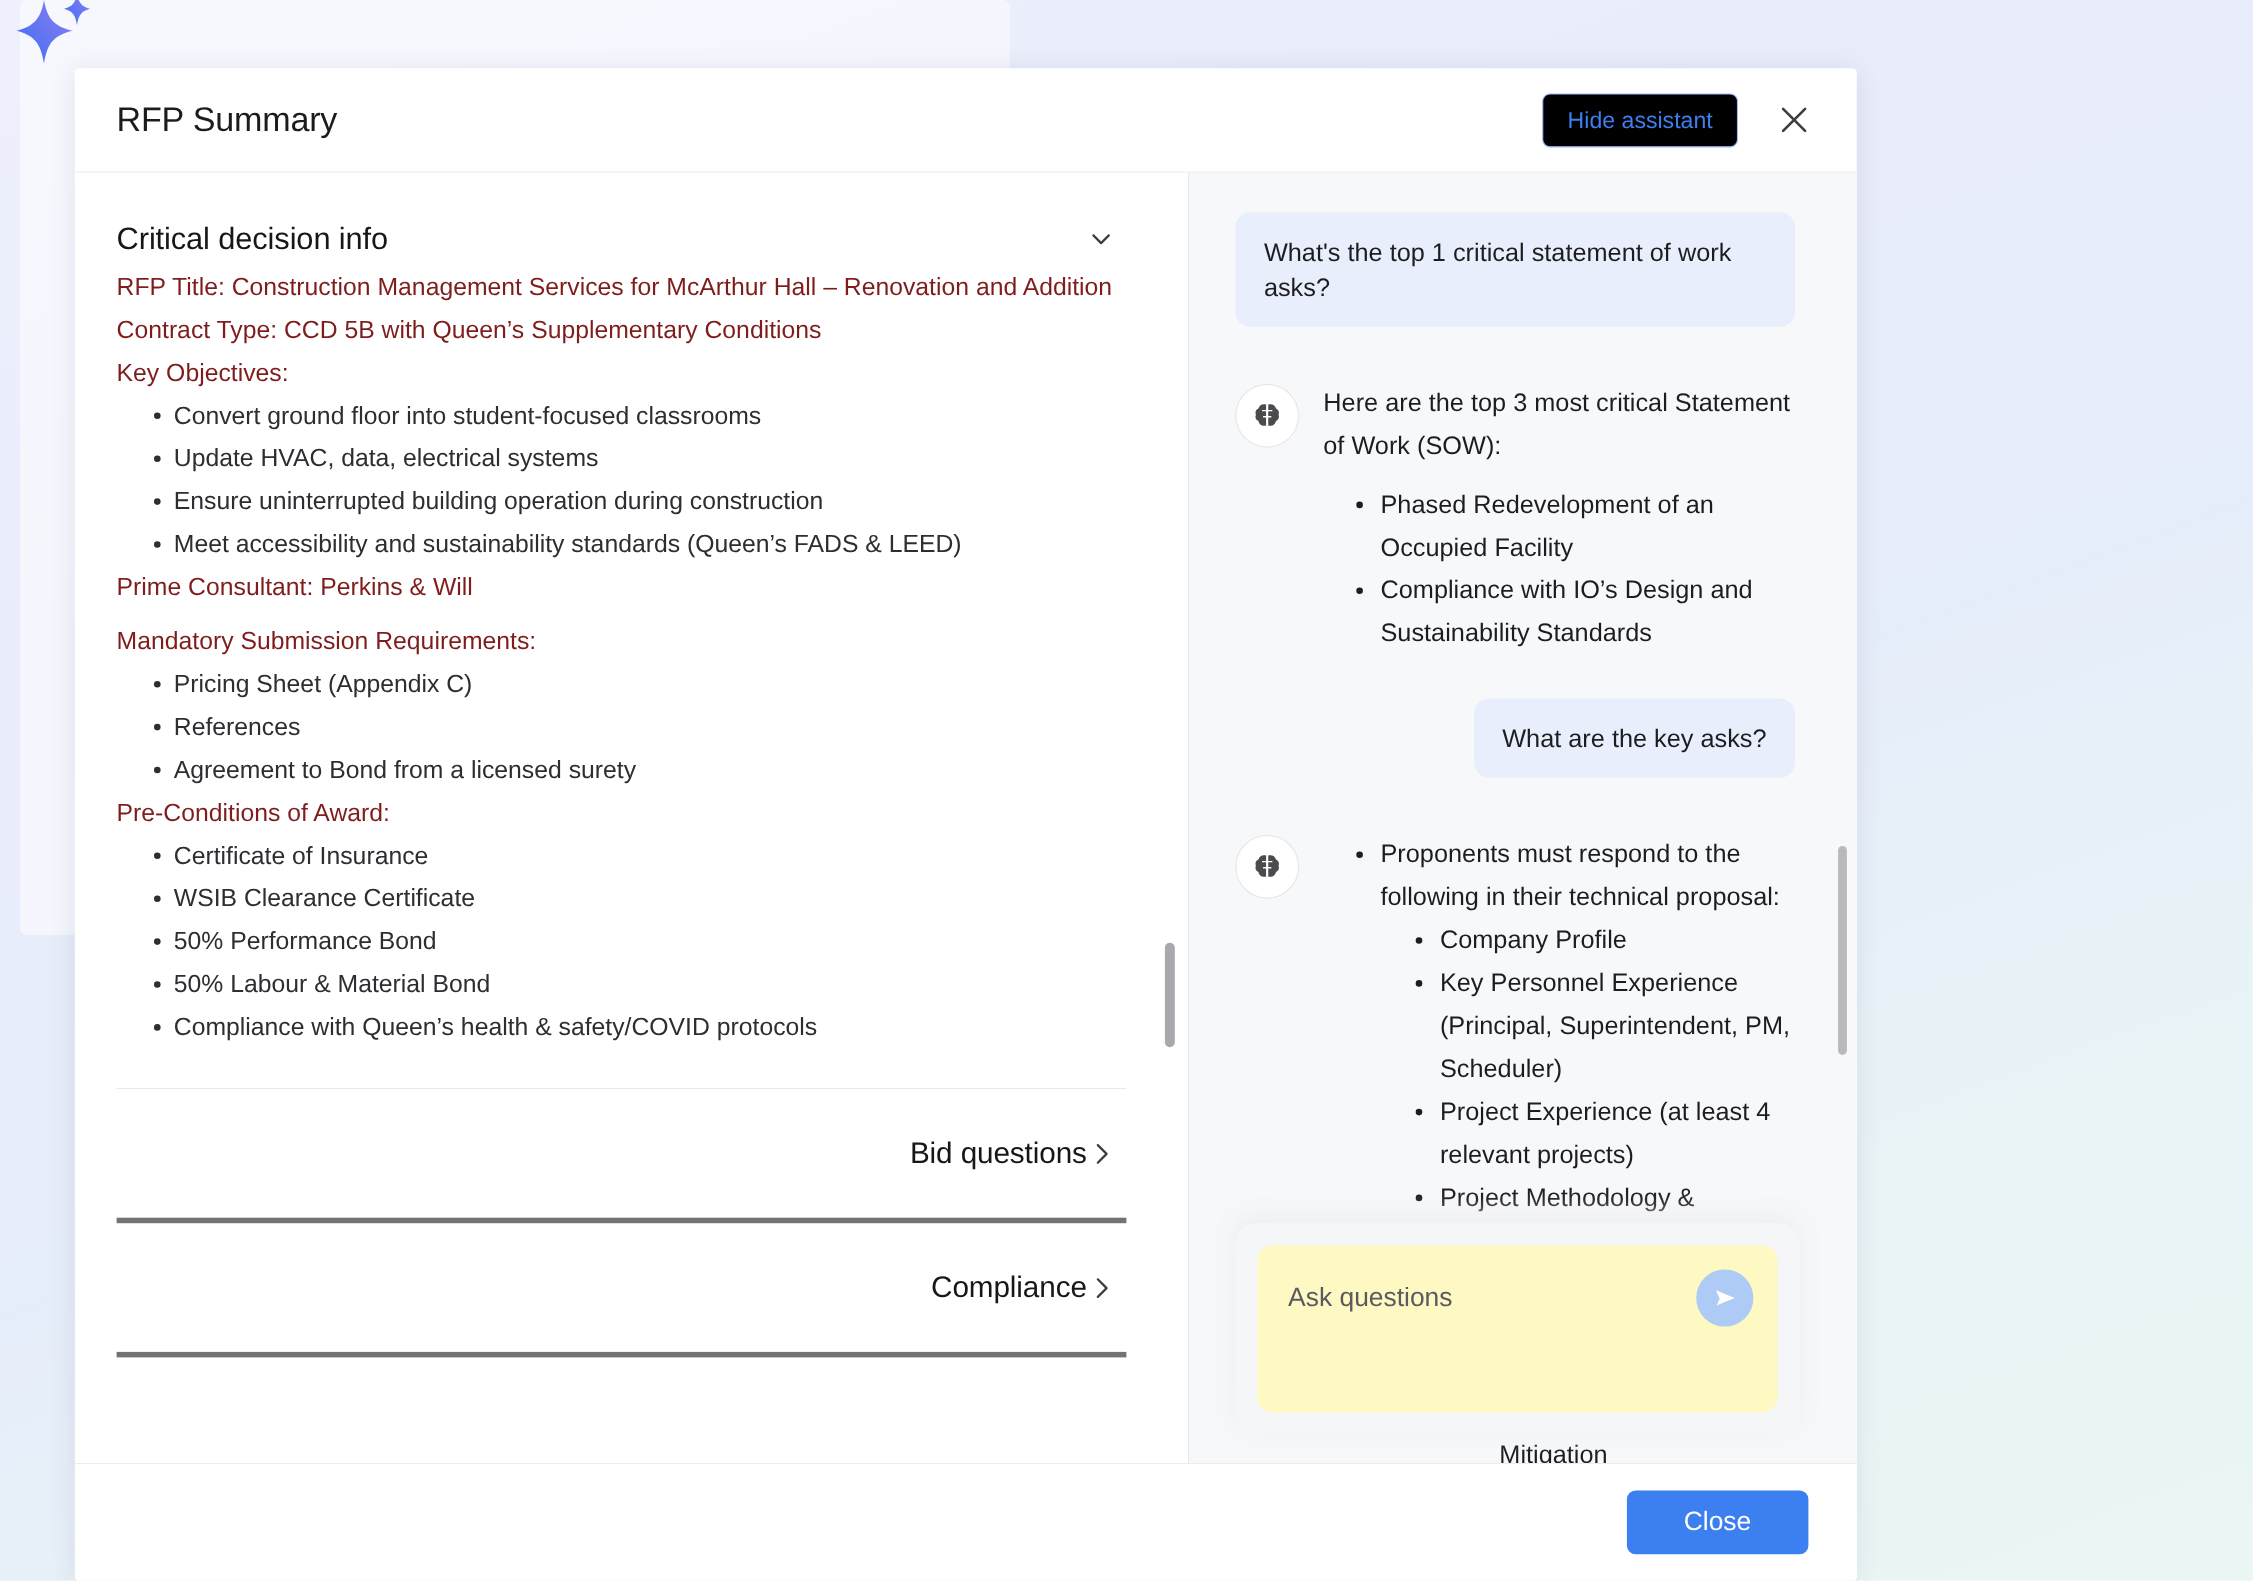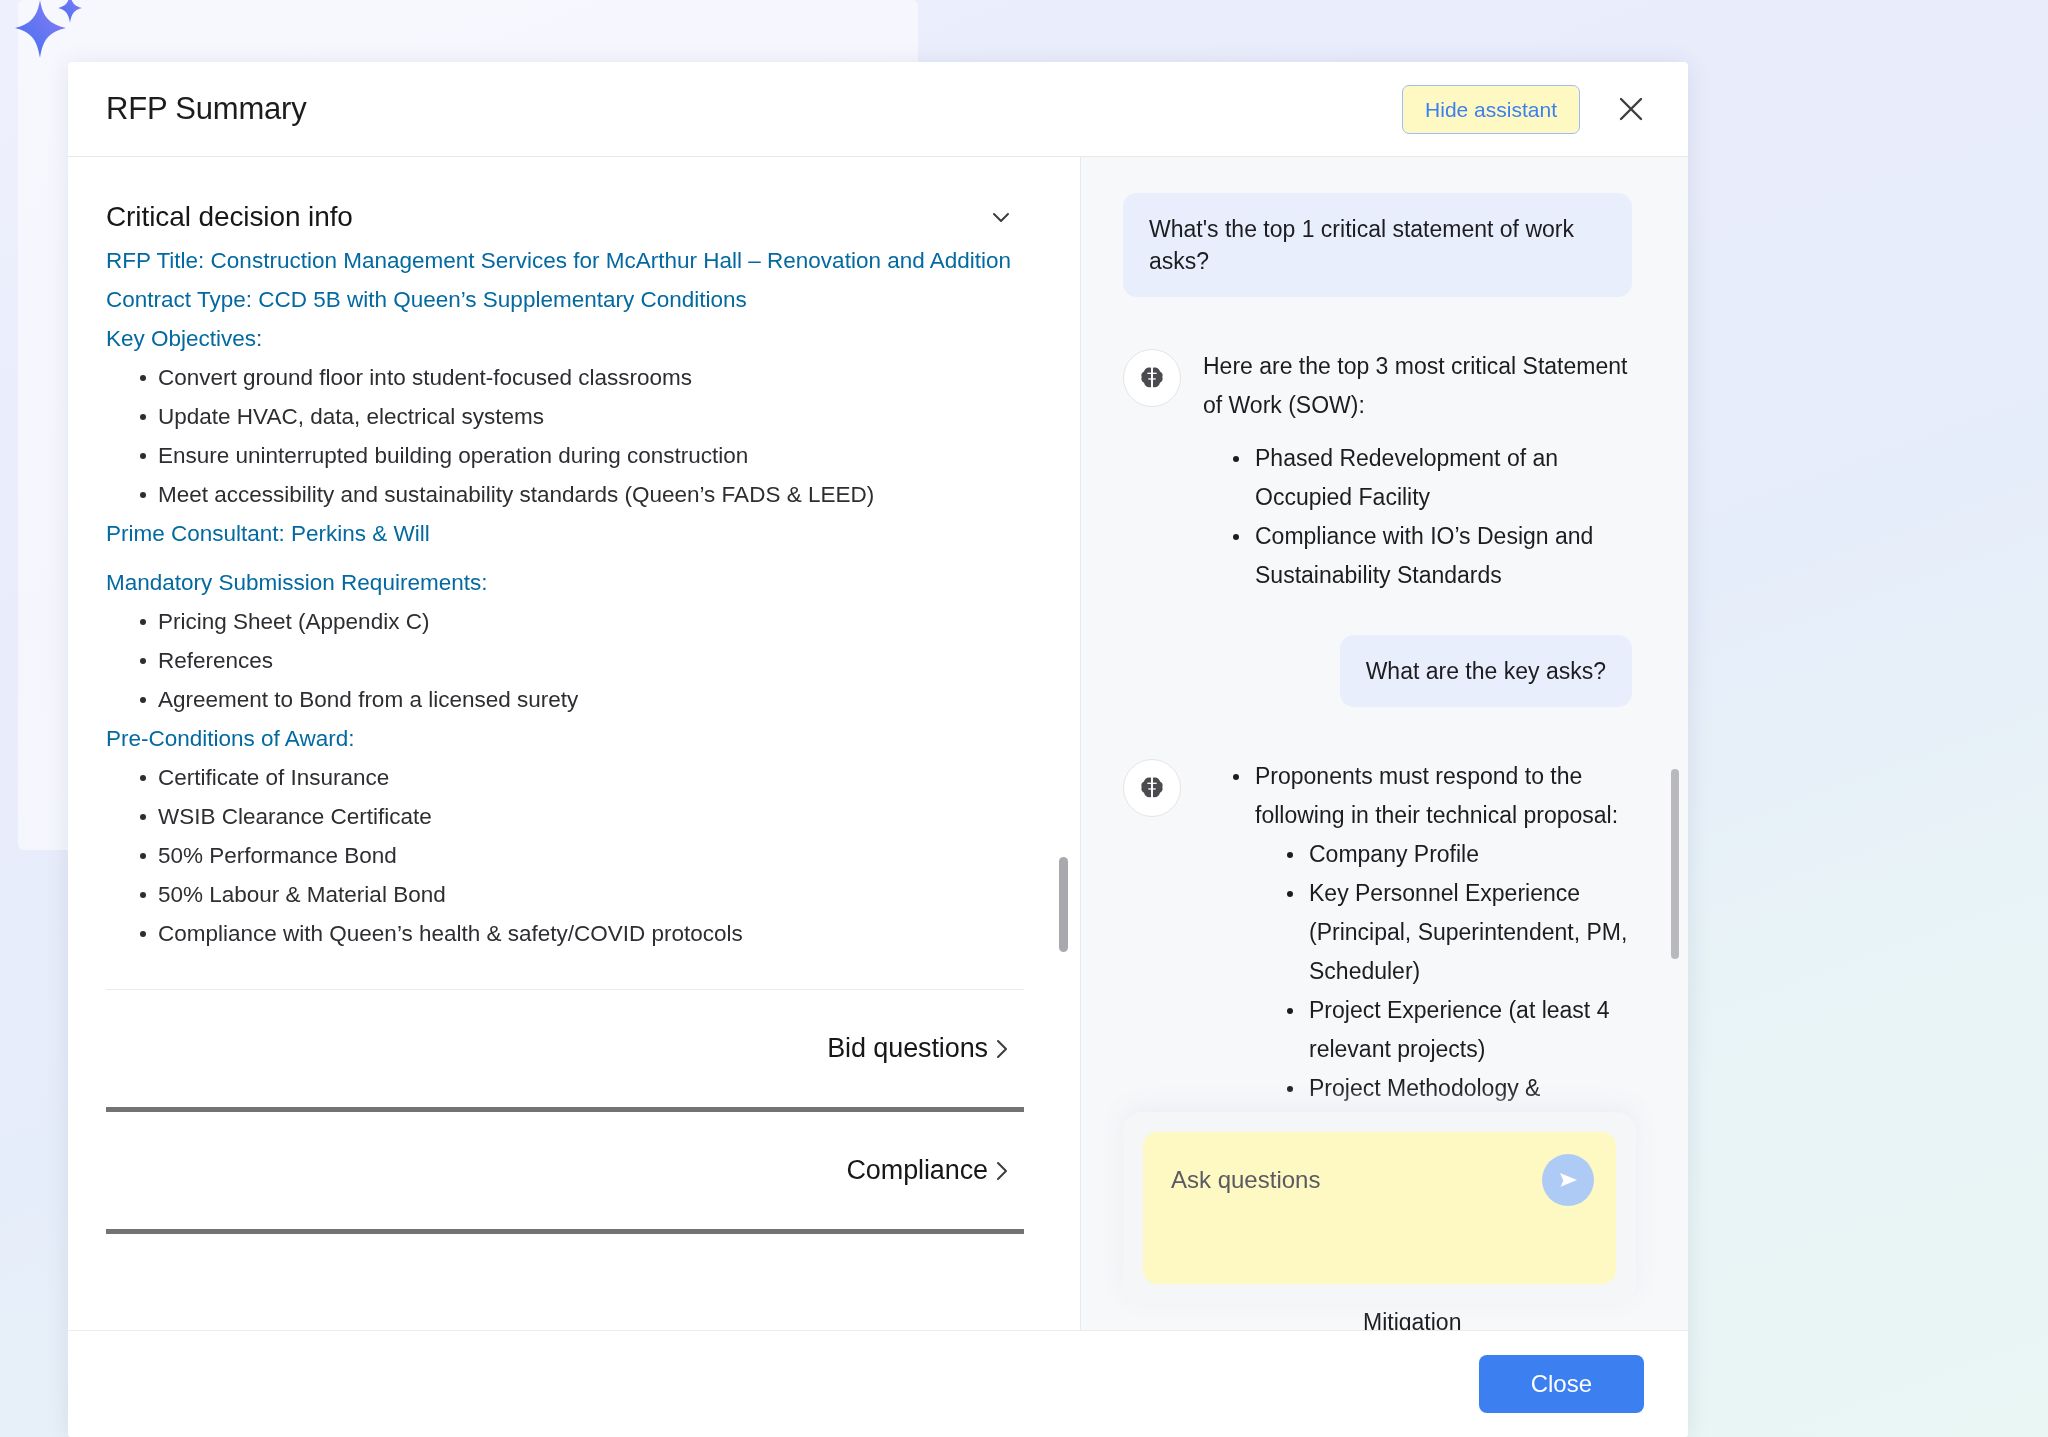--- a/index.html
+++ b/index.html
@@ -69,21 +69,21 @@
 
   .header-right {
     margin-left: auto;
     display: flex;
     align-items: center;
     gap: 34px;
   }
 
   .hide-assistant-btn {
     border: 1px solid #9dbdf5;
-    background: #fef9c3;
+    background: #000000;
     color: #3b7ff0;
     font-size: 21px;
     font-family: "Liberation Sans", sans-serif;
     border-radius: 7px;
     padding: 13px 22px;
     cursor: pointer;
     line-height: 1;
   }
 
   .close-x {
@@ -142,21 +142,21 @@
     color: #3c3c40;
     display: flex;
     align-items: center;
   }
 
   .info-block { margin-top: 8px; }
 
   .line {
     font-size: 22.5px;
     line-height: 39px;
-    color: #0369a1;
+    color: #7f1d1d;
     font-weight: 400;
   }
 
   ul.bullets {
     list-style: none;
     margin: 0;
     padding: 0 0 0 34px;
   }
   ul.bullets > li {
     font-size: 22.5px;

